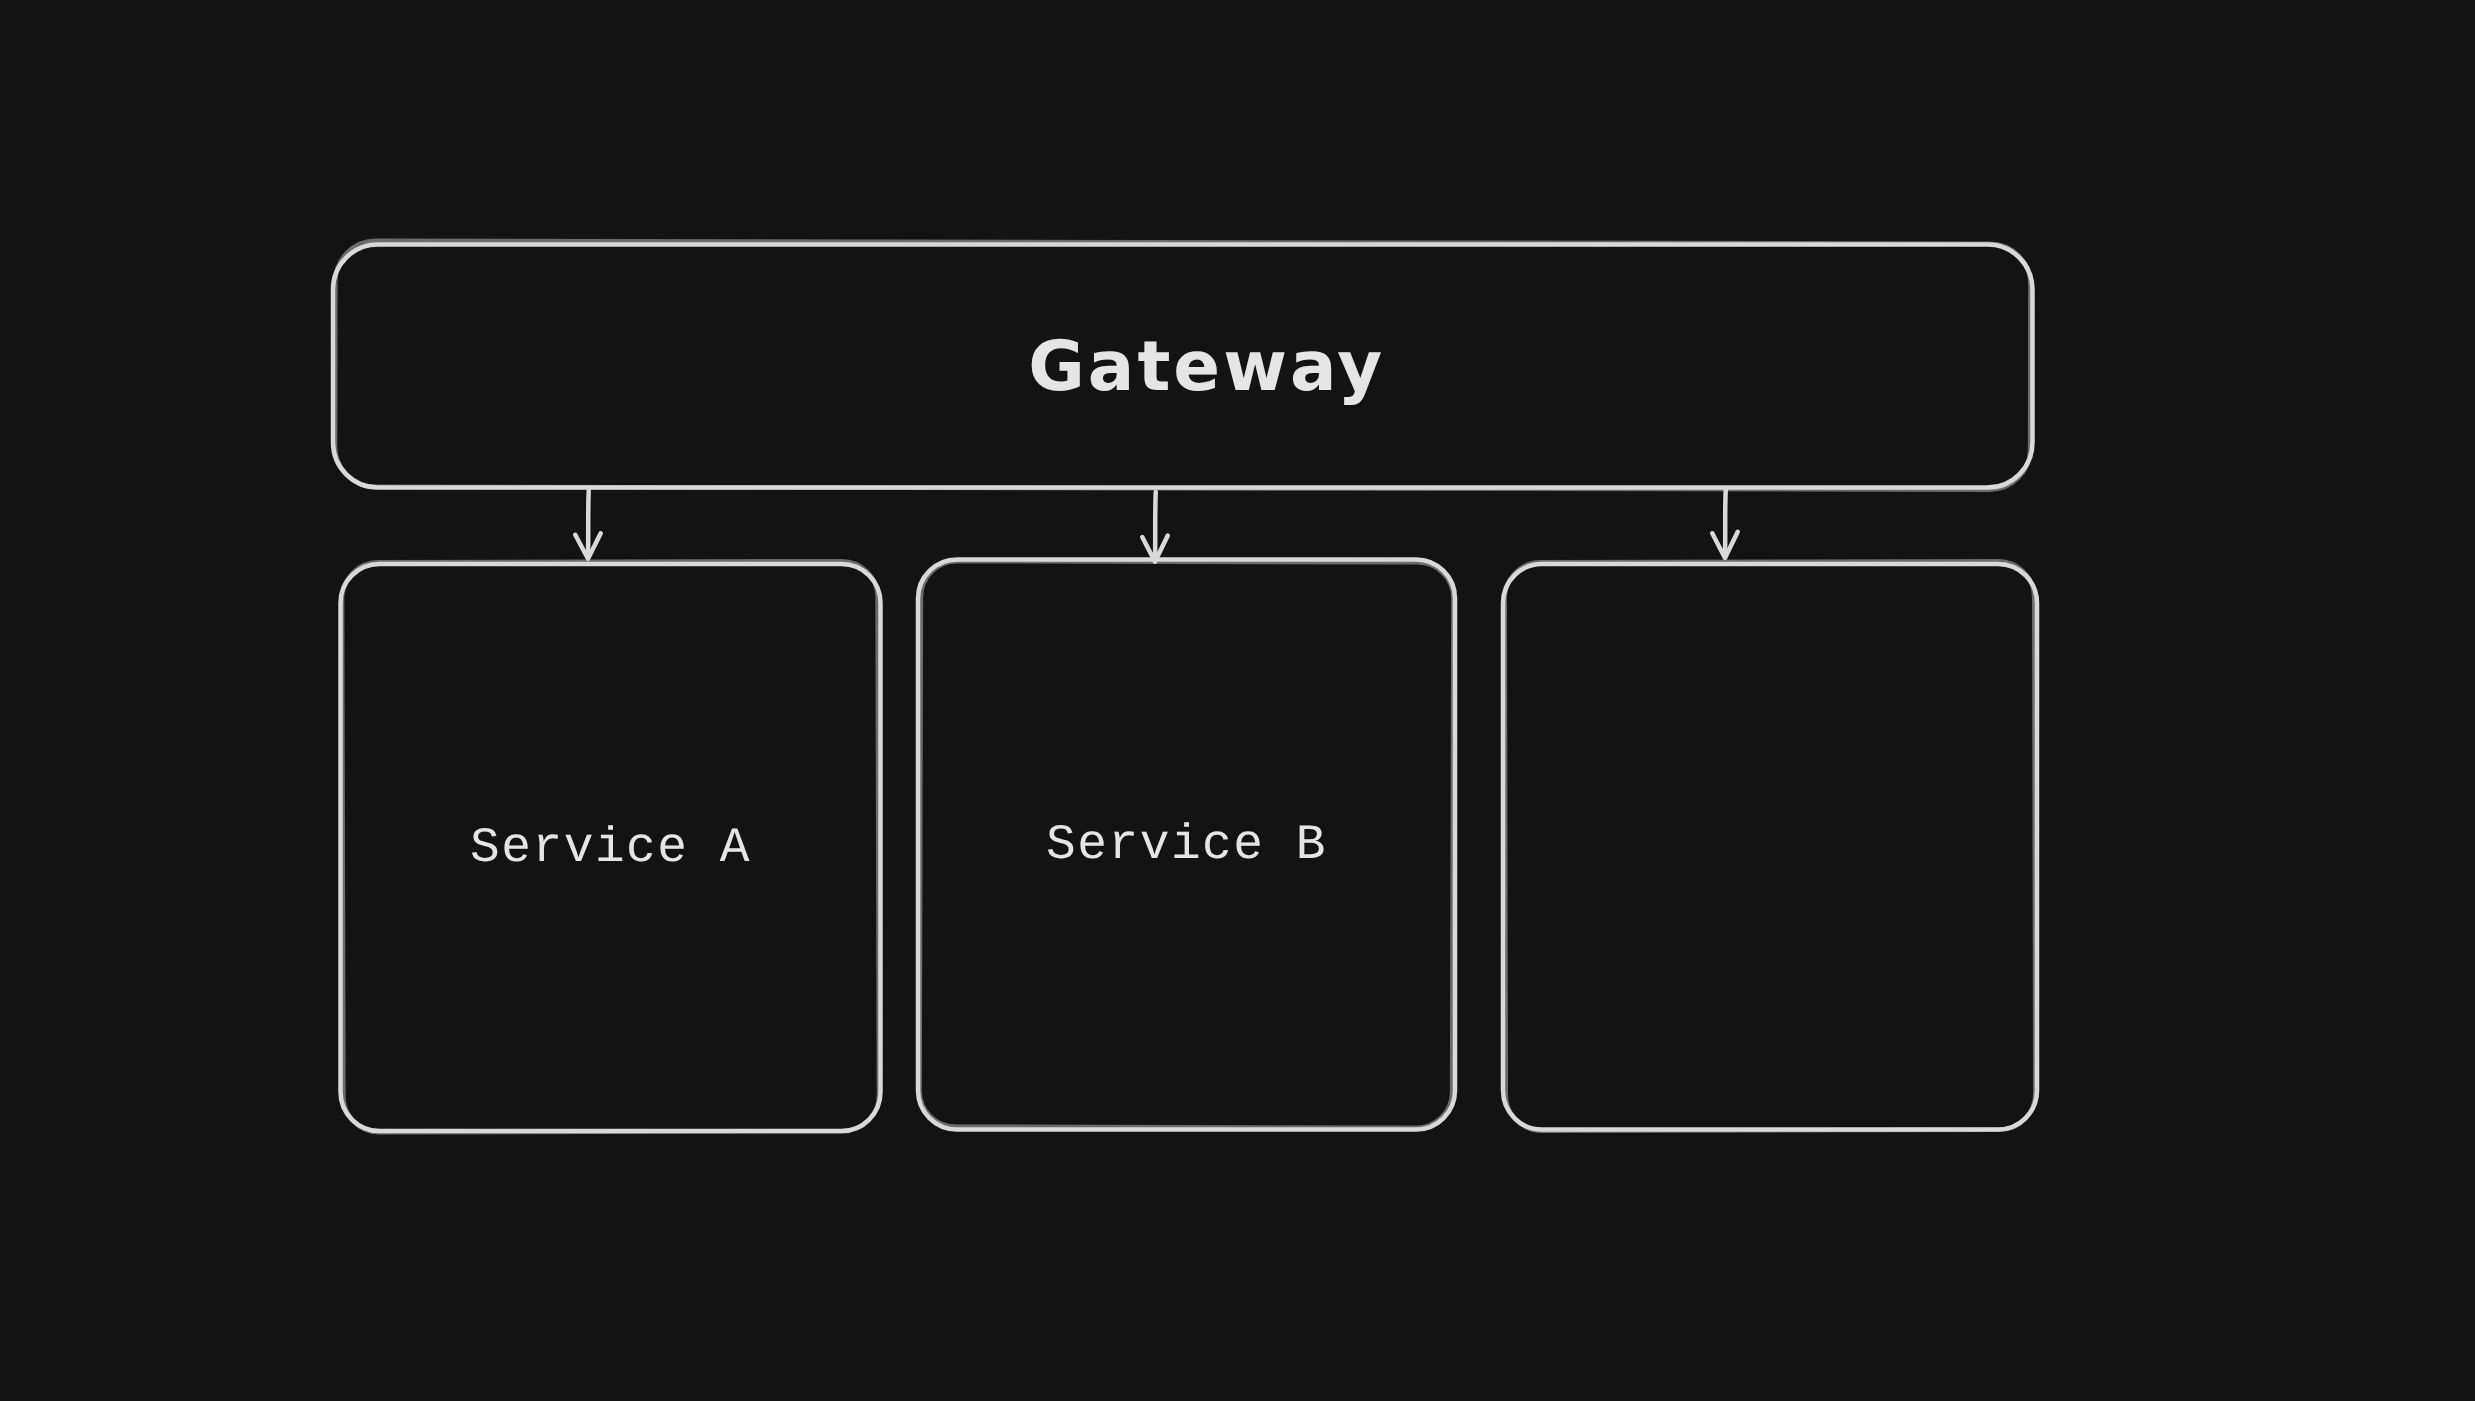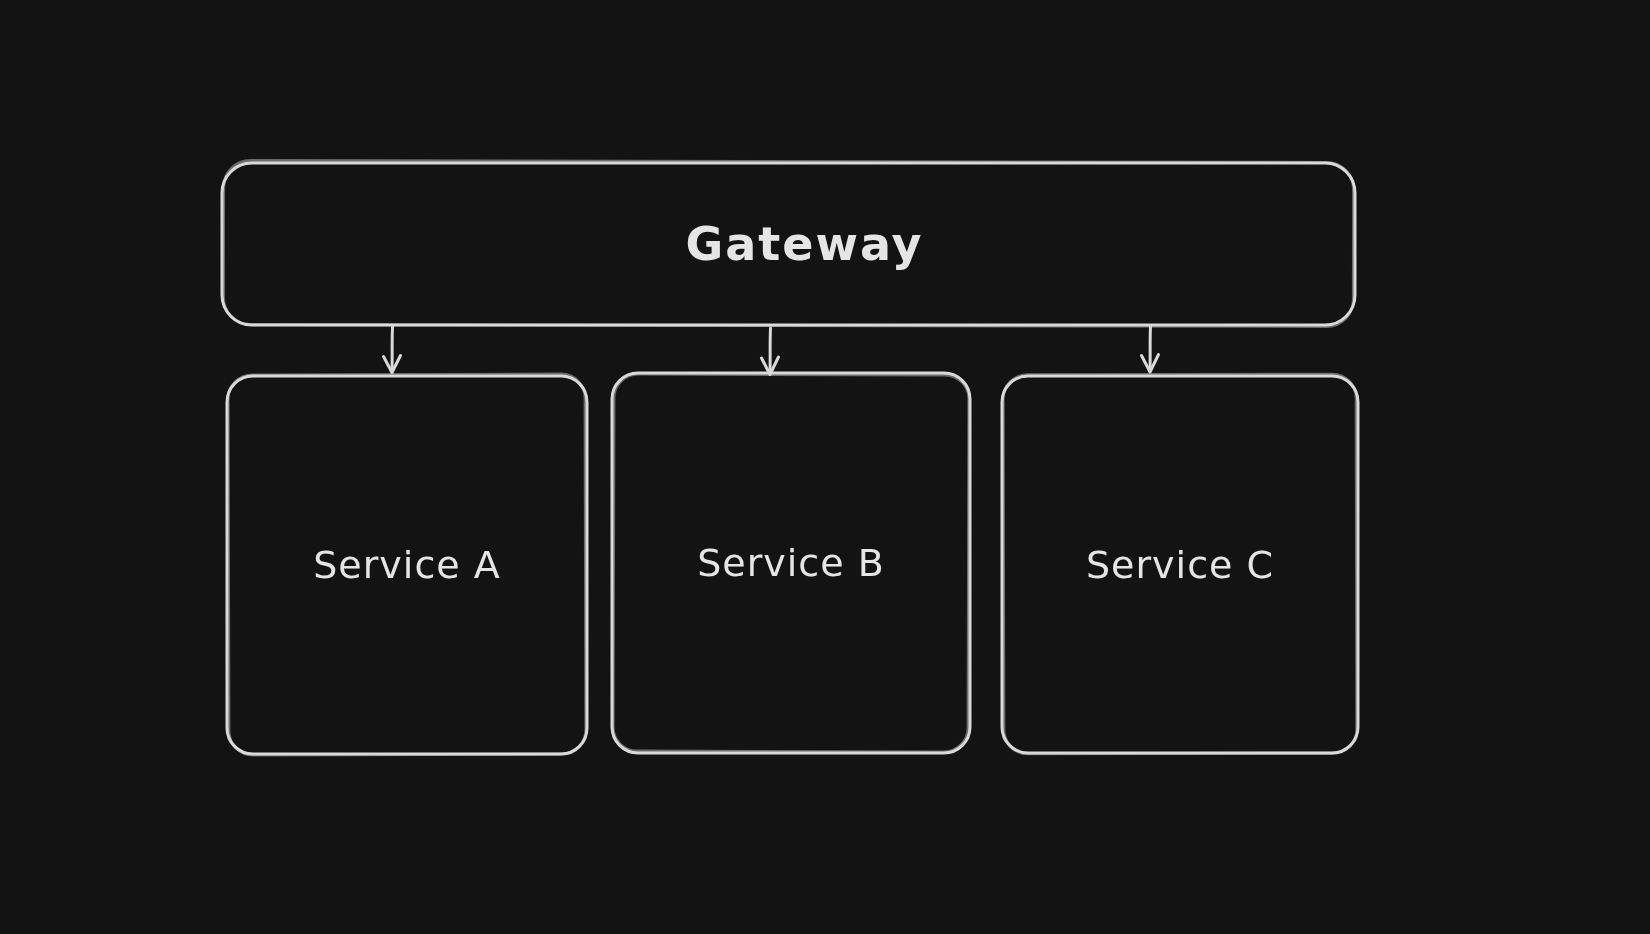--- a/index.html
+++ b/index.html
@@ -36,23 +36,24 @@
     left: 222px;
     top: 163px;
     width: 1133px;
     height: 162px;
     font-size: 46px;
     font-weight: 600;
     letter-spacing: 2px;
     padding-left: 16px;
   }
   .service-label {
-    font-size: 38px;
+    font-size: 33px;
     font-weight: 400;
     letter-spacing: 1px;
+    font-family: Liberation Mono, monospace;
   }
   #label-service-a { left: 227px;  top: 376px; width: 360px; height: 378px; }
   #label-service-b { left: 612px;  top: 373px; width: 358px; height: 380px; }
   #label-service-c { left: 1002px; top: 376px; width: 356px; height: 377px; }
   .sketch-pass-2 { opacity: 0.45; }
 </style>
 </head>
 <body>
 
 <div class="canvas">
@@ -97,15 +98,14 @@
 
     </g>
   </svg>
 
   <div class="node-label gateway-label">Gateway</div>
 
   <div class="node-label service-label" id="label-service-a">Service A</div>
 
   <div class="node-label service-label" id="label-service-b">Service B</div>
 
-  <div class="node-label service-label" id="label-service-c">Service C</div>
 
 </div>
 
 </body></html>

